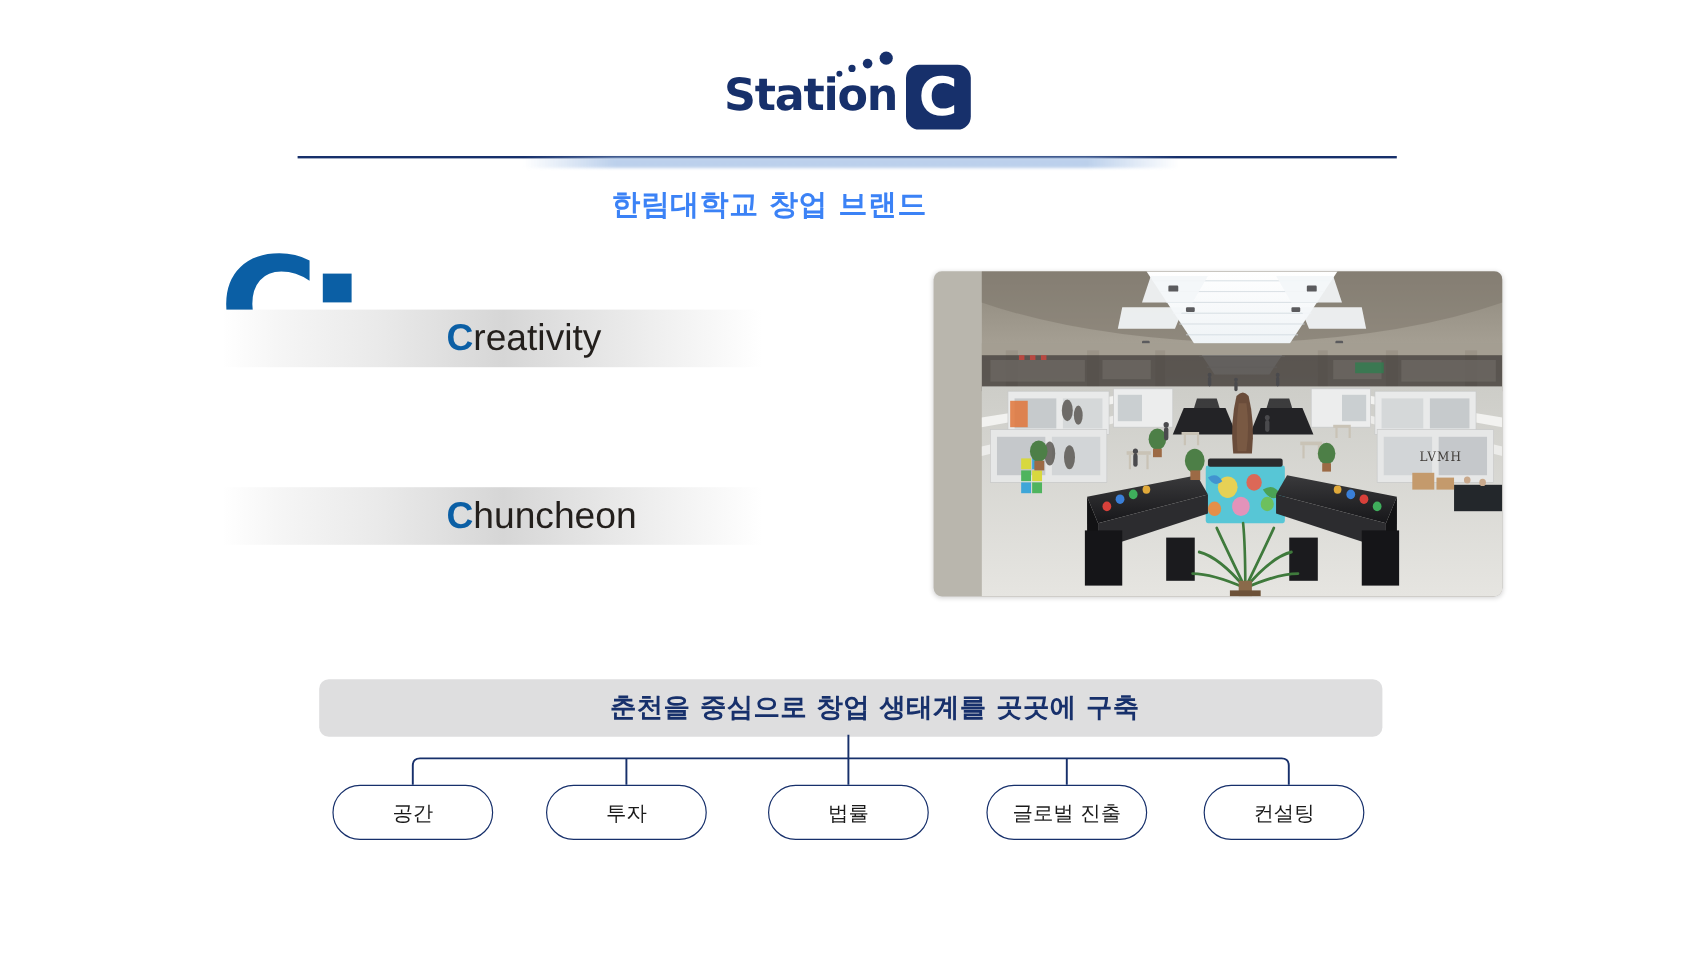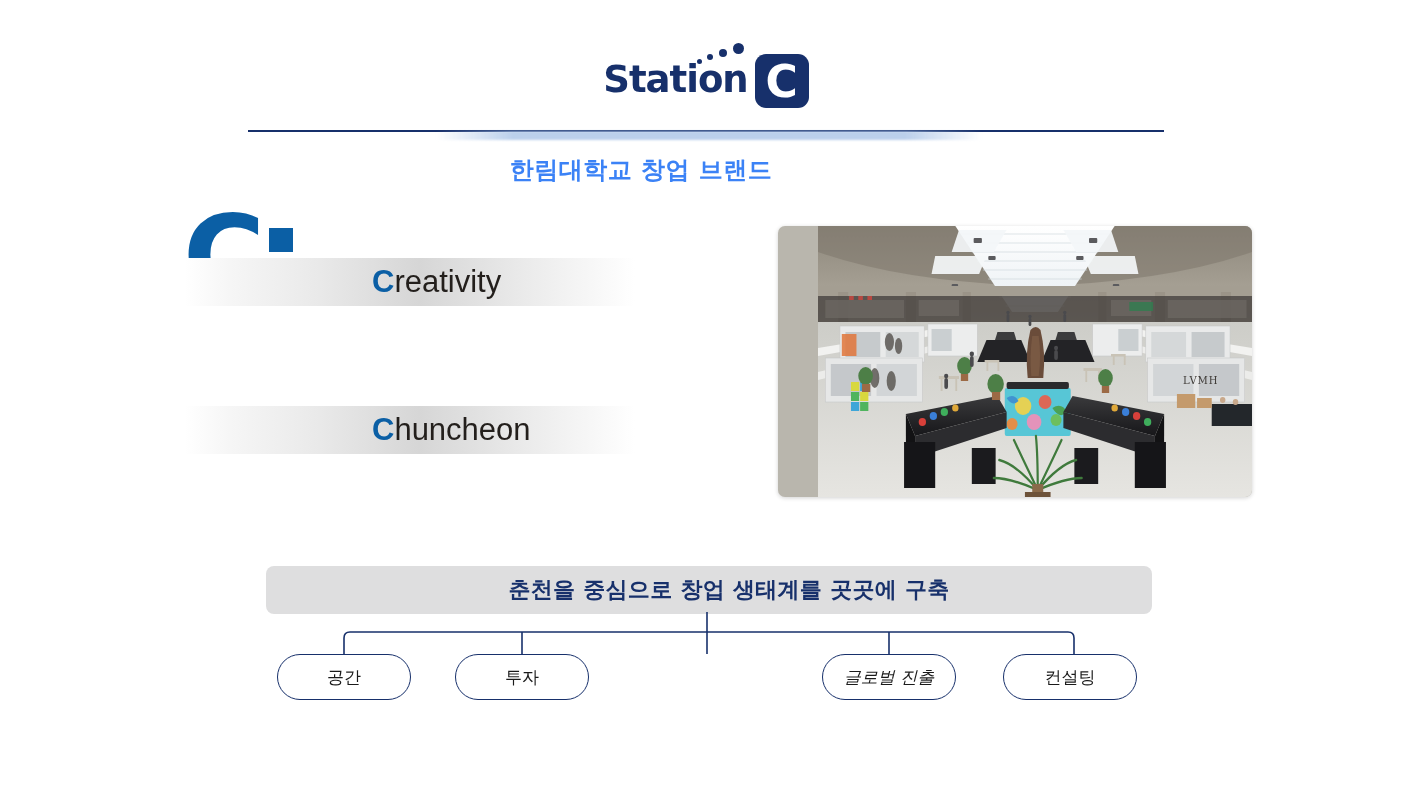--- a/index.html
+++ b/index.html
@@ -87,21 +87,21 @@
   
   #nodes { position:absolute; left:266px; top:654px; width:886px; height:48px; }
   .node { position:absolute; top:0; height:46px; border:1.4px solid #17306b;
           border-radius:24px; background:#fff;
           display:flex; align-items:center; justify-content:center; }
   .node .ntxt { font-size:17px; color:#1a1a1a;
                 font-family:"DejaVu Sans","Liberation Sans",sans-serif; }
   #node0 { left:11px;  width:134px; }
   #node1 { left:189px; width:134px; }
   #node2 { left:374px; width:134px; }
-  #node3 { left:556px; width:134px;font-style:italic; }
+  #node3 { left:556px; width:134px; }
   #node4 { left:737px; width:134px;align-items:center; }
 </style>
 </head>
 <body>
 
 <div id="page">
 
   <div id="logo-block">
     <span id="logo-wordmark">
       <span>Station</span>
@@ -389,20 +389,23 @@
     </svg>
   </div>
 
   <div id="nodes">
     <div class="node" id="node0">
       <span class="ntxt">공간</span>
     </div>
     <div class="node" id="node1">
       <span class="ntxt">투자</span>
     </div>
+    <div class="node" id="node2">
+      <span class="ntxt">법률</span>
+    </div>
     <div class="node" id="node3">
       <span class="ntxt">글로벌 진출</span>
     </div>
     <div class="node" id="node4">
       <span class="ntxt">컨설팅</span>
     </div>
   </div>
 
 </div>
 

